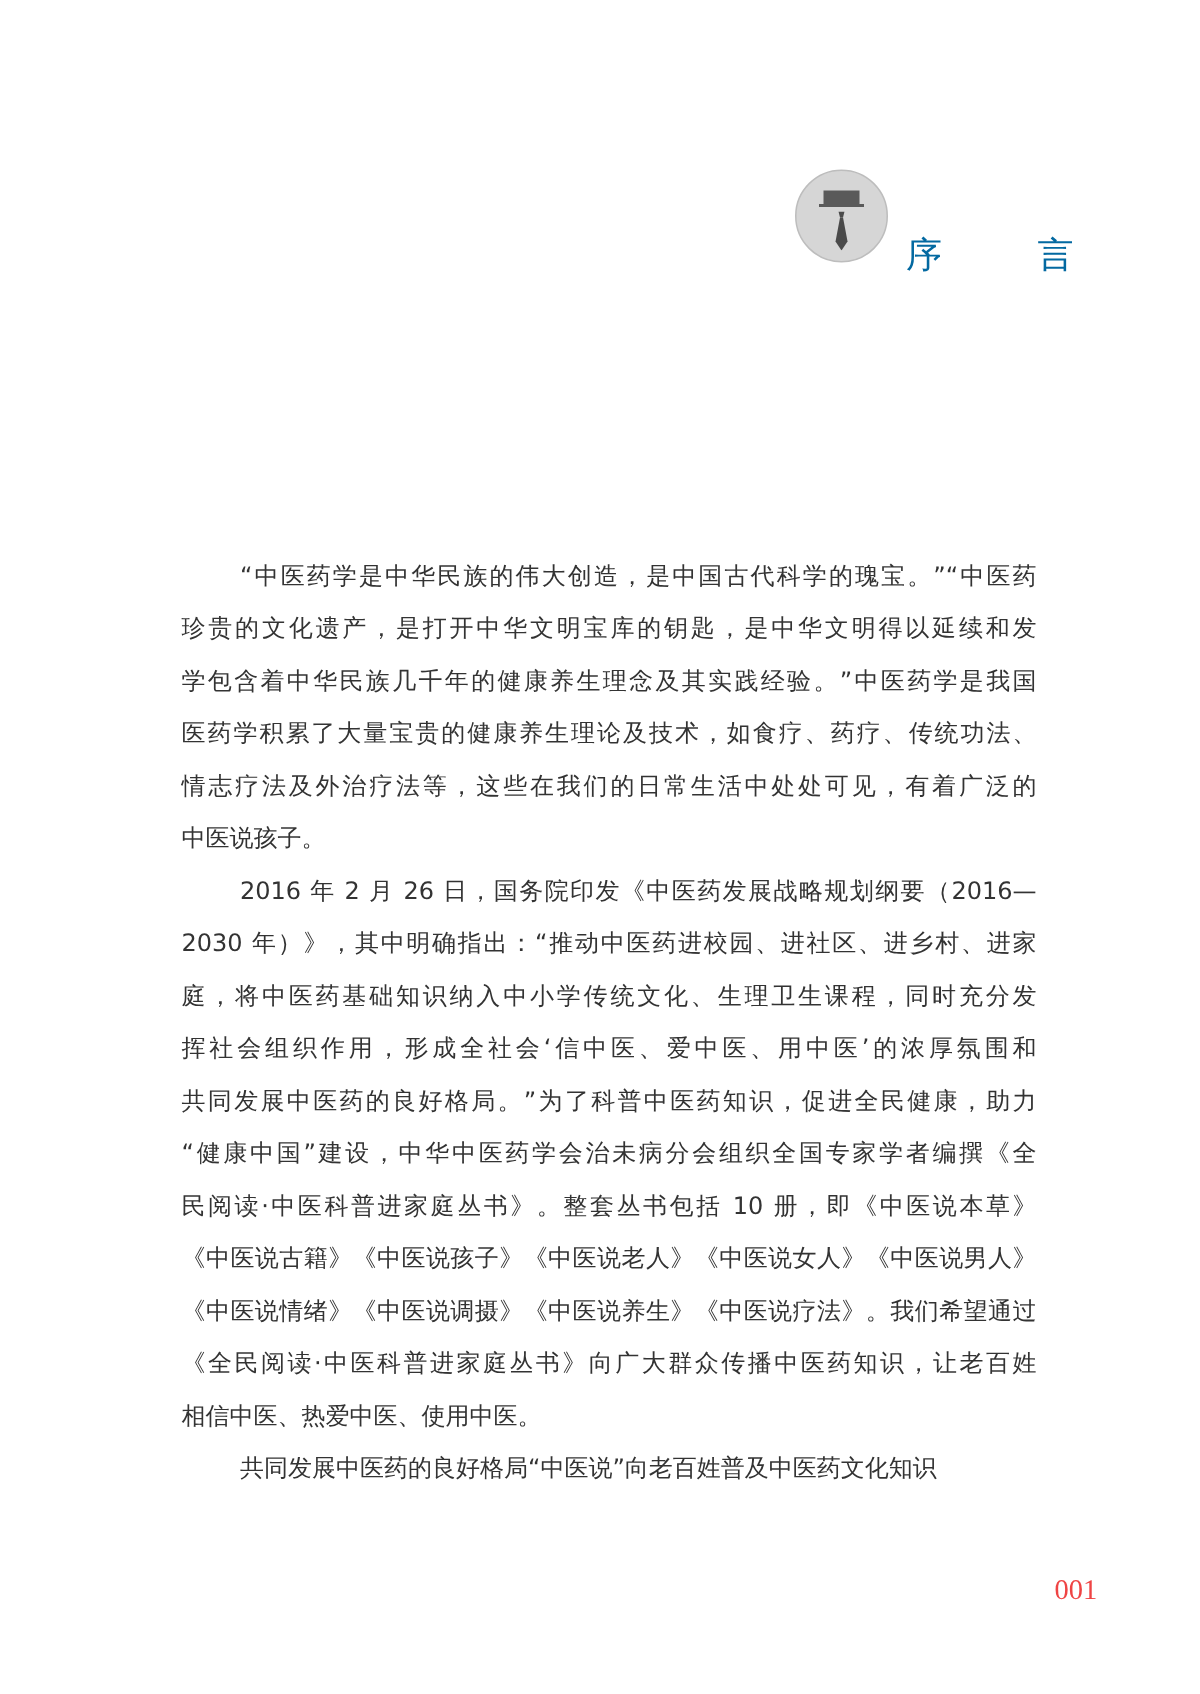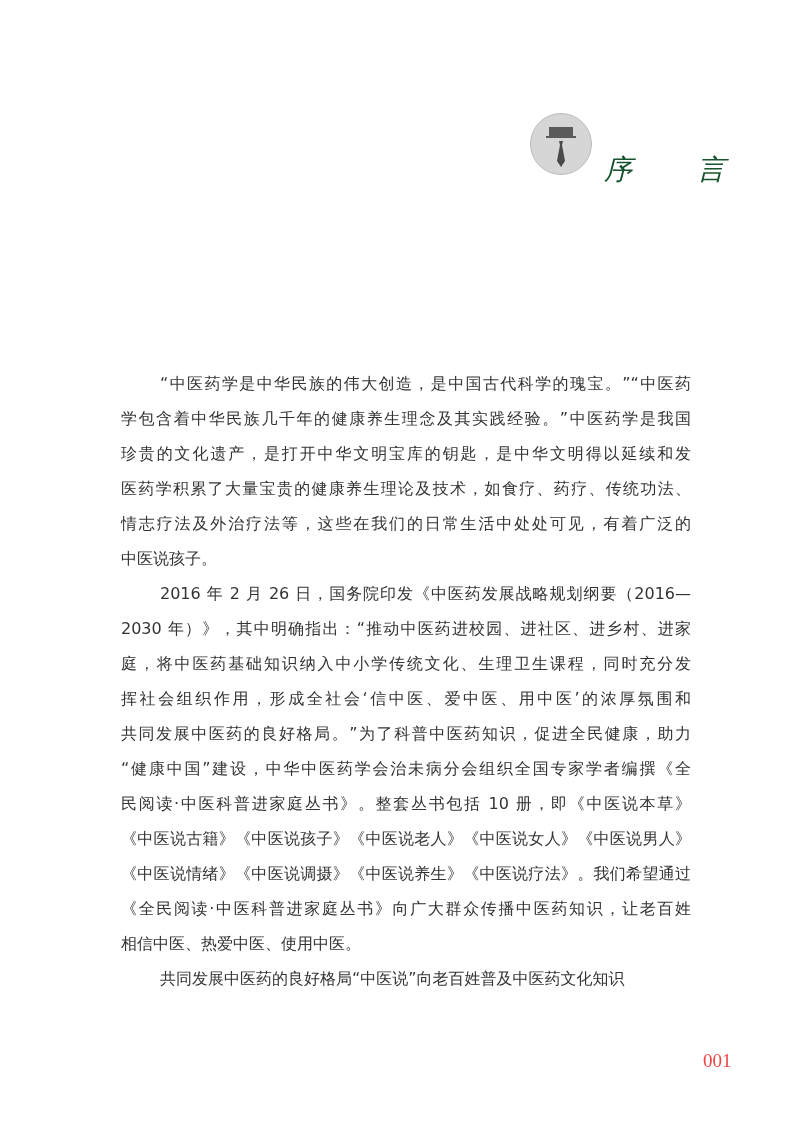--- a/index.html
+++ b/index.html
@@ -3,22 +3,22 @@
 <meta charset="utf-8">
 <style>
   html, body { margin:0; padding:0; background:#ffffff; }
   body { width:800px; height:1129px; position:relative; overflow:hidden;
          font-family:"DejaVu Serif","Liberation Serif",serif; color:#2a2a2a; }
   .emblem { position:absolute; left:530px; top:113px; width:60px; height:60px; border-radius:50%;
             background:#d6d6d6; border:1px solid #bdbdbd; }
   .hat-top { position:absolute; left:18px; top:13px; width:24px; height:9px; background:#5a5a5a; }
   .hat-brim { position:absolute; left:15px; top:22px; width:30px; height:2px; background:#5a5a5a; }
   .tie { position:absolute; left:25px; top:27px; width:10px; height:26px; }
-  .title { position:absolute; left:604px; top:150px; font-size:28px; letter-spacing:28px;
-           font-family:"DejaVu Serif","Liberation Serif",serif; color:#14532d; line-height:40px;font-style:italic; }
+  .title { position:absolute; left:604px; top:150px; font-size:24px; letter-spacing:28px;
+           font-family:"DejaVu Serif","Liberation Serif",serif; color:#0369a1; line-height:40px; }
   .body { position:absolute; left:121px; top:366px; width:570px; font-size:16px; line-height:35px;
           font-family:"DejaVu Sans","Liberation Sans",sans-serif; color:#333; }
   .line { white-space:nowrap; height:35px; text-align:justify; text-align-last:justify; }
   .line.last { text-align-last:left; }
   .indent { padding-left:39px; }
   .pageno { position:absolute; left:703px; top:1050px; font-size:19px;
             font-family:"Liberation Serif","DejaVu Serif",serif; color:#ef4444; }
 </style>
 </head>
 <body>
@@ -30,22 +30,22 @@
     <polygon points="3,0 7,0 6,4 4,4" fill="#4a4a4a"></polygon>
     <polygon points="4,4 6,4 9,20 5,26 1,20" fill="#4a4a4a"></polygon>
   </svg>
 </div>
 
 <div class="title">序 言</div>
 
 <div class="body">
   <div>
     <div class="line indent">“中医药学是中华民族的伟大创造，是中国古代科学的瑰宝。”“中医药</div>
+    <div class="line">珍贵的文化遗产，是打开中华文明宝库的钥匙，是中华文明得以延续和发</div>
     <div class="line">学包含着中华民族几千年的健康养生理念及其实践经验。”中医药学是我国</div>
-    <div class="line">珍贵的文化遗产，是打开中华文明宝库的钥匙，是中华文明得以延续和发</div>
     <div class="line">医药学积累了大量宝贵的健康养生理论及技术，如食疗、药疗、传统功法、</div>
     <div class="line">情志疗法及外治疗法等，这些在我们的日常生活中处处可见，有着广泛的</div>
     <div class="line last">中医说孩子。</div>
   </div>
   <div>
     <div class="line indent">2016 年 2 月 26 日，国务院印发《中医药发展战略规划纲要（2016—</div>
     <div class="line">2030 年）》，其中明确指出：“推动中医药进校园、进社区、进乡村、进家</div>
     <div class="line">庭，将中医药基础知识纳入中小学传统文化、生理卫生课程，同时充分发</div>
     <div class="line">挥社会组织作用，形成全社会‘信中医、爱中医、用中医’的浓厚氛围和</div>
     <div class="line">共同发展中医药的良好格局。”为了科普中医药知识，促进全民健康，助力</div>

